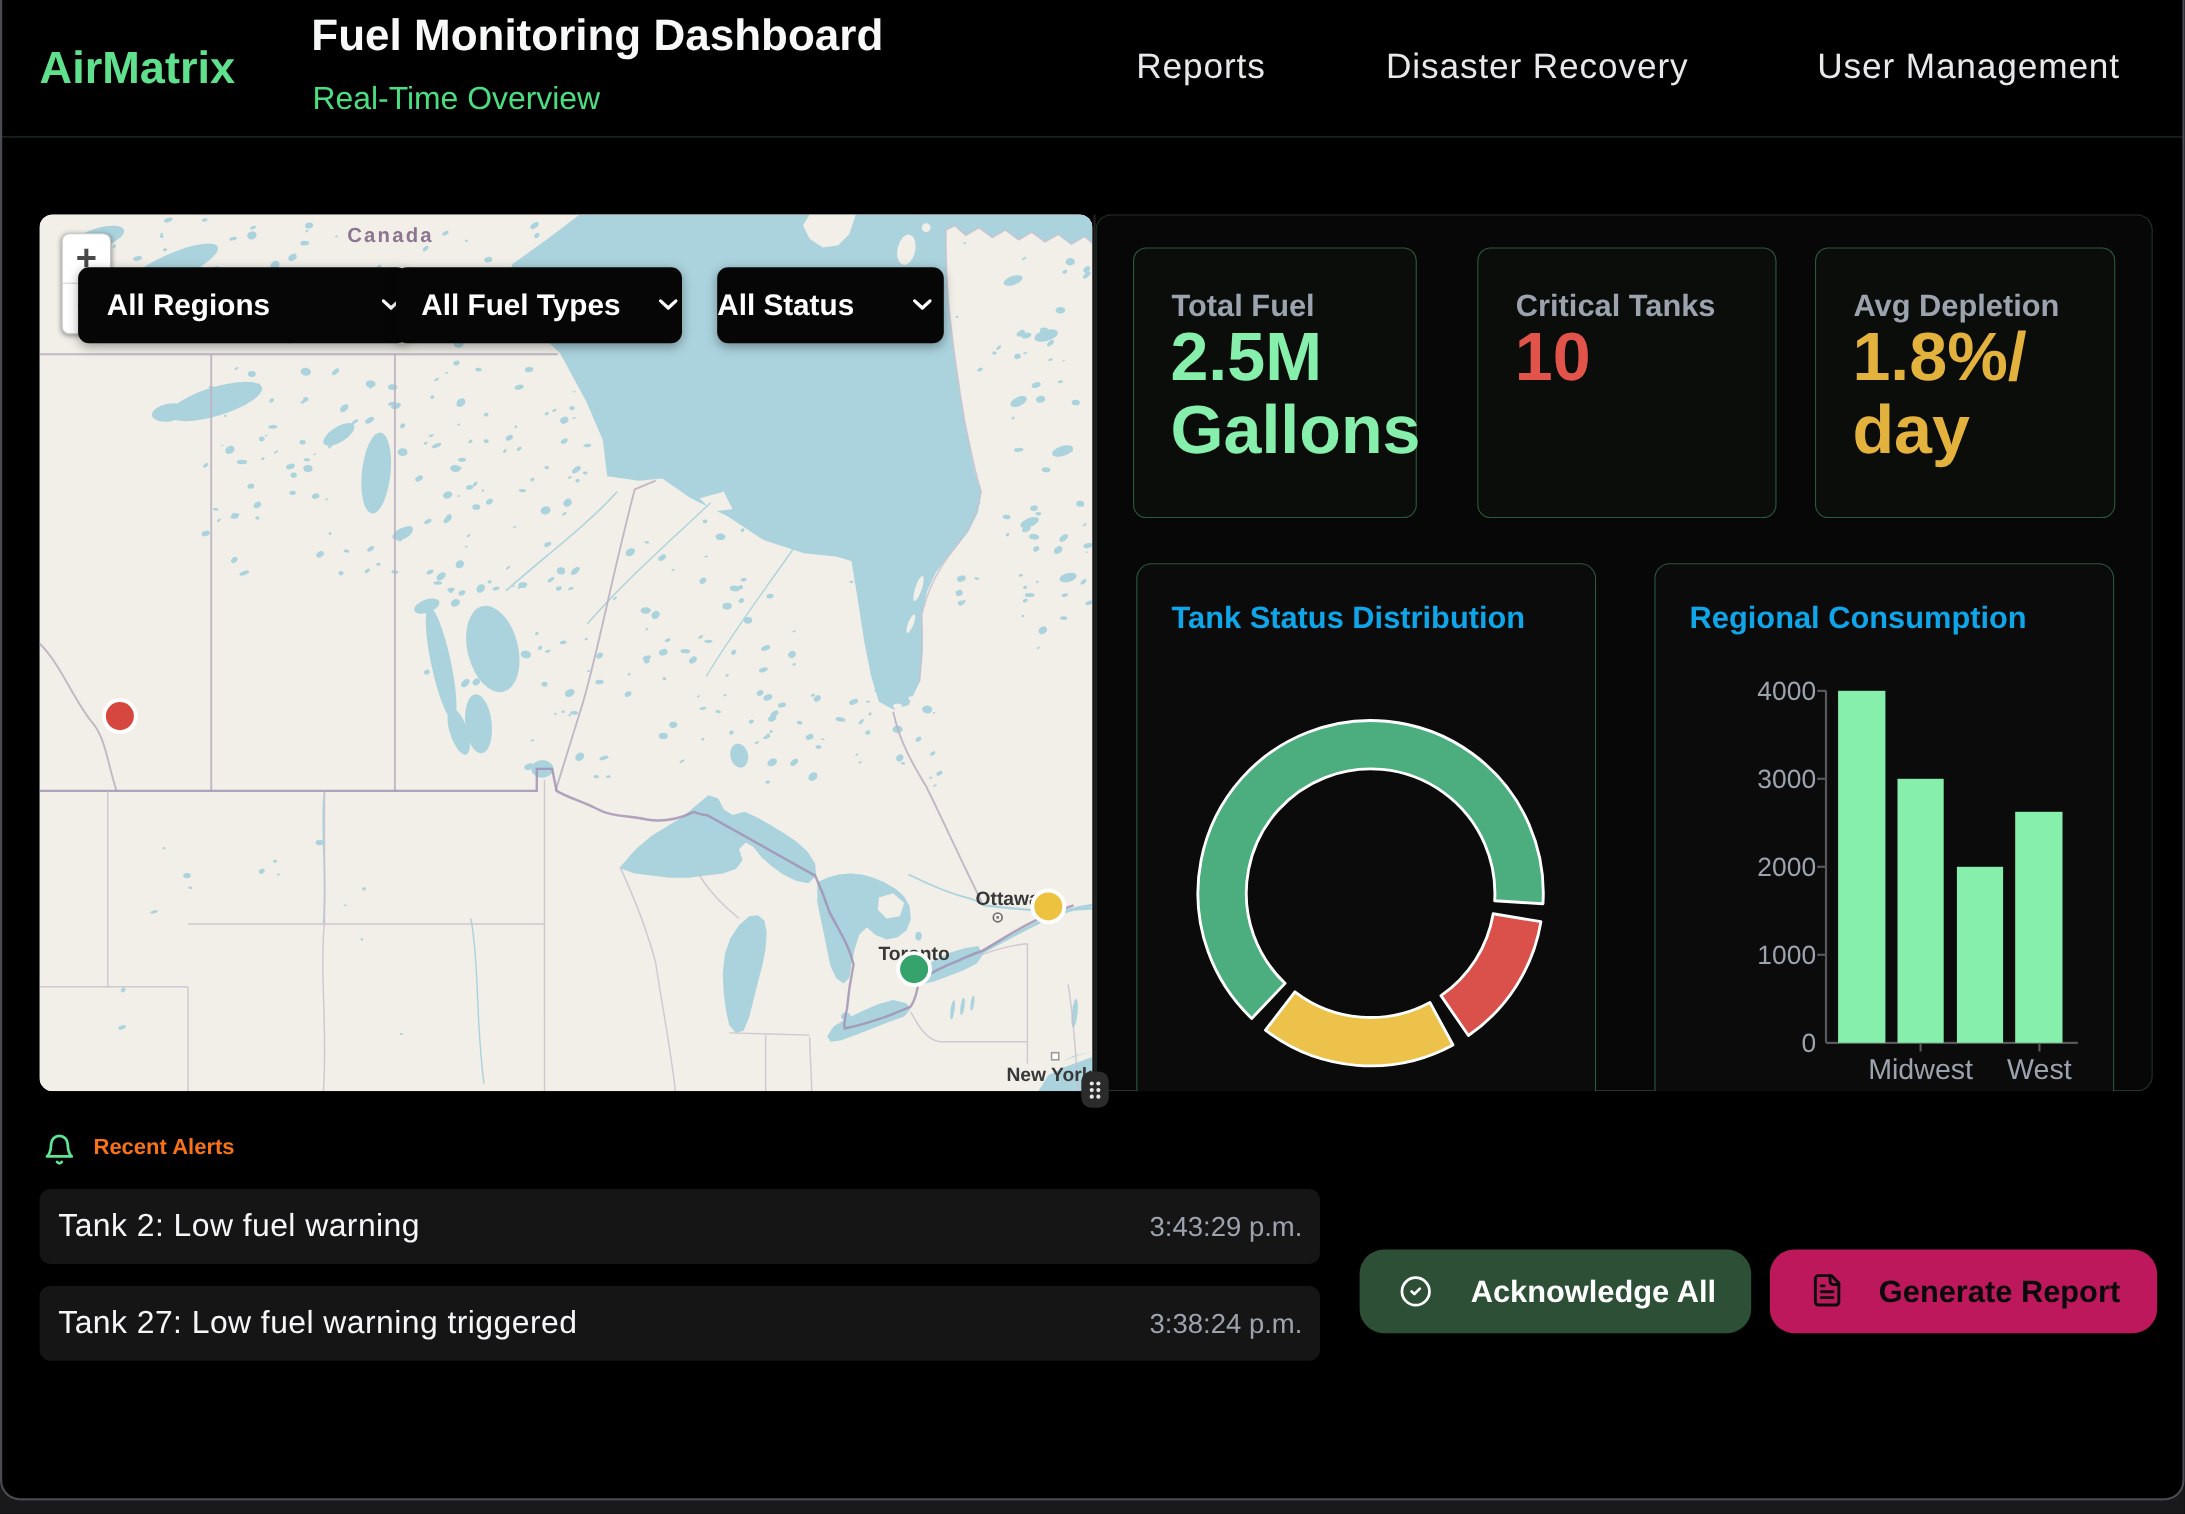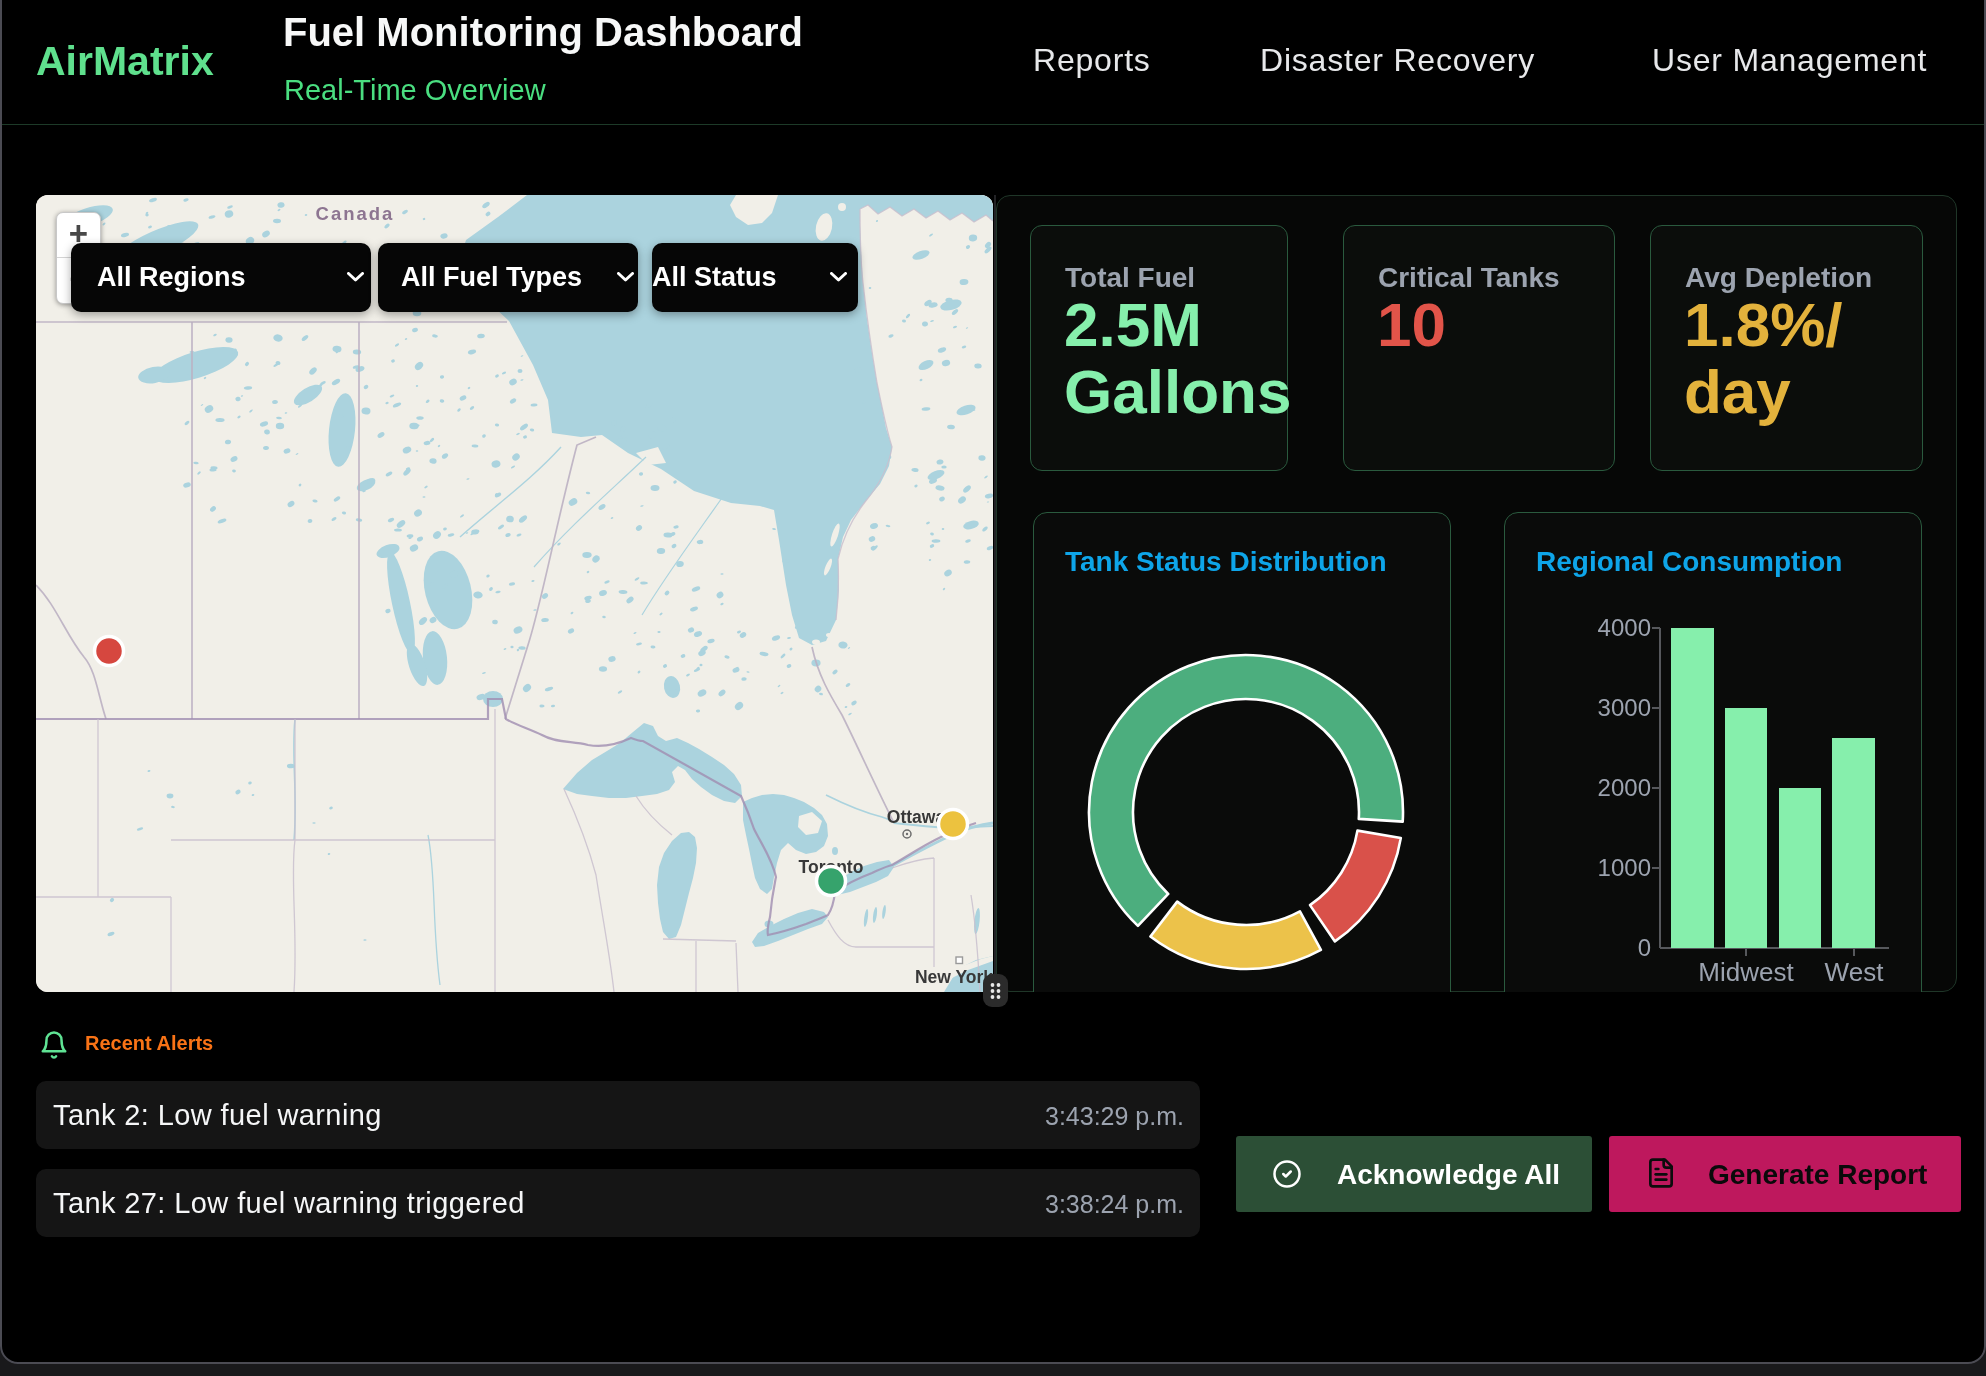--- a/index.html
+++ b/index.html
@@ -22,21 +22,21 @@
 .statcard{position:absolute;top:247px;height:246px;background:#0b0d0b;border:1.5px solid #2a5a3e;border-radius:12px}
 .statlabel{position:absolute;left:34px;top:36px;font-size:28px;font-weight:600;color:#9ca3af}
 .statval{position:absolute;left:33px;top:65px;font-size:62px;font-weight:700;line-height:67px}
 .chartcard{position:absolute;top:534px;height:535px;background:#0a0b0a;border:1.5px solid #2a5a3e;border-radius:14px}
 .charttitle{position:absolute;left:31px;top:33px;font-size:28px;font-weight:700;color:#0ea5e9}
 .bottom{position:absolute;left:2px;top:1014px;width:1982px;height:346px;background:#000}
 .ralerts{position:absolute;left:83px;top:40px;font-size:20px;font-weight:700;color:#f97316}
 .arow{position:absolute;left:34px;width:1164px;height:68px;background:#151515;border-radius:10px}
 .arow .t1{position:absolute;left:17px;top:18px;font-size:29px;font-weight:400;letter-spacing:0.4px;color:#f5f6f7}
 .arow .t2{position:absolute;right:16px;top:21px;font-size:25px;color:#9ca3af}
-.btn{position:absolute;top:144px;height:76px;border-radius:3px}
+.btn{position:absolute;top:144px;height:76px;border-radius:22px}
 .btxt{position:absolute;font-size:28px;font-weight:700;top:23px}
 </style></head><body>
 <div class="win">
  <div class="hdr"></div>
  <div class="logo">AirMatrix</div>
  <div class="title">Fuel Monitoring Dashboard</div>
  <div class="subtitle">Real-Time Overview</div>
  <div class="nav abs" style="left:1033px;top:64px">Reports</div>
  <div class="nav abs" style="left:1260px;top:64px">Disaster Recovery</div>
  <div class="nav abs" style="left:1652px;top:64px">User Management</div>
@@ -522,21 +522,21 @@
         <circle cx="795" cy="686" r="14.5" fill="#36a36c" stroke="#ffffff" stroke-width="3.5"></circle>
       </svg>
   <div class="zoomctl">
         <div class="plus">+</div>
         <div class="minus">−</div>
       </div>
   <div class="dd" style="left:35px;width:300px"><span style="margin-left:26px">All Regions</span>
     <svg class="chev" style="left:276px" viewBox="0 0 17 10">
           <path d="M1.5 1.5 L8.5 8 L15.5 1.5" fill="none" stroke="#fff" stroke-width="3" stroke-linecap="round" stroke-linejoin="round"></path>
         </svg></div>
-  <div class="dd" style="left:342px;width:260px"><span style="margin-left:23px">All Fuel Types</span>
+  <div class="dd" style="left:324px;width:260px"><span style="margin-left:23px">All Fuel Types</span>
     <svg class="chev" style="left:239px" viewBox="0 0 17 10">
           <path d="M1.5 1.5 L8.5 8 L15.5 1.5" fill="none" stroke="#fff" stroke-width="3" stroke-linecap="round" stroke-linejoin="round"></path>
         </svg></div>
   <div class="dd" style="left:616px;width:206px"><span style="">All Status</span>
     <svg class="chev" style="left:178px" viewBox="0 0 17 10">
           <path d="M1.5 1.5 L8.5 8 L15.5 1.5" fill="none" stroke="#fff" stroke-width="3" stroke-linecap="round" stroke-linejoin="round"></path>
         </svg></div>
  </div>
 
  <div class="rpanel"></div>

